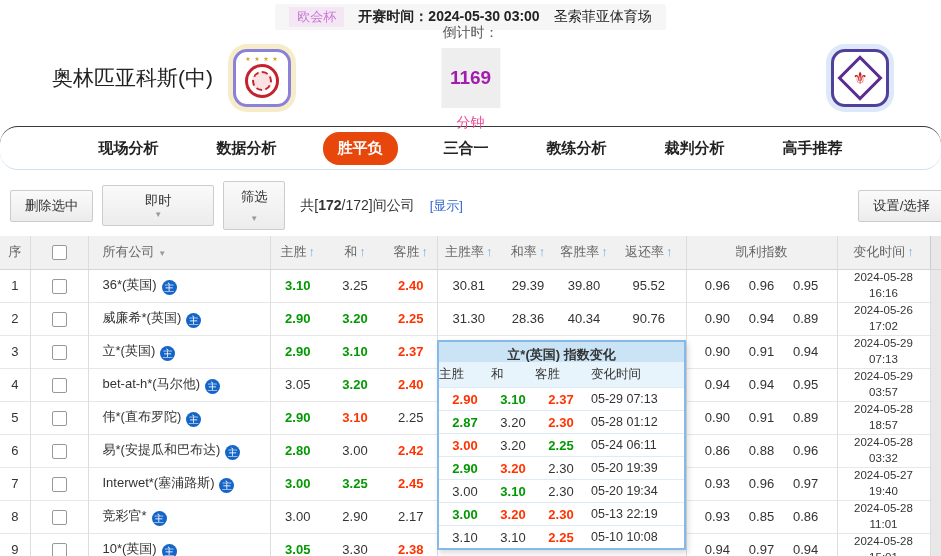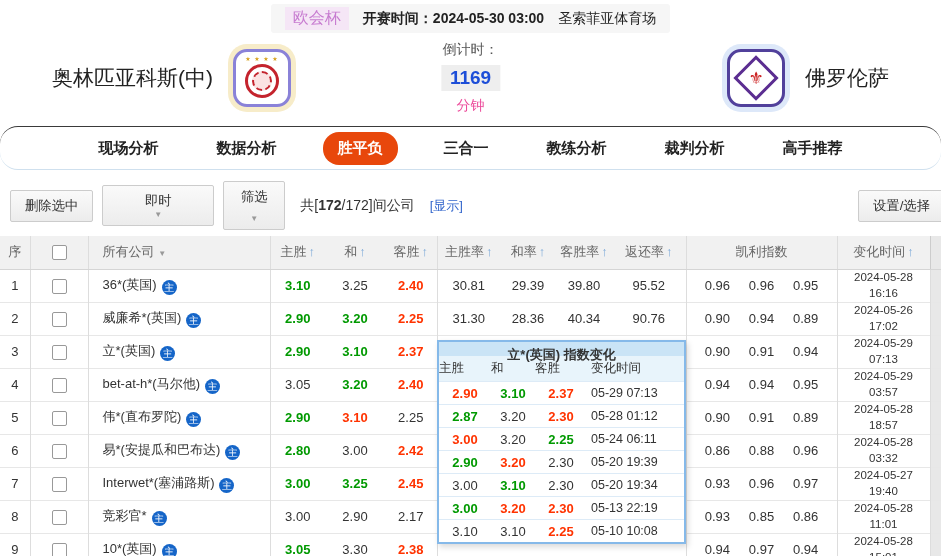--- a/index.html
+++ b/index.html
@@ -3,38 +3,38 @@
 <meta charset="utf-8">
 <style>
   * { margin:0; padding:0; box-sizing:border-box; }
   html,body { width:941px; height:556px; overflow:hidden; background:#fff;
     font-family:"Liberation Sans","DejaVu Sans",sans-serif; color:#333; }
   .page { position:relative; width:941px; height:556px; overflow:hidden; }
 
   
   .top-strip { height:30px; display:flex; justify-content:center; align-items:flex-start; padding-top:4px; }
   .top-box { background:#f6f6f6; border-radius:3px; display:flex; align-items:center; gap:14px; padding:3px 14px; font-size:14px; }
-  .league-chip { background:#f5e6f6; color:#c77bd0; padding:1px 8px; font-size:16px; }
+  .league-chip { background:#f5e6f6; color:#c77bd0; padding:1px 8px; font-size:13px; }
   .kick { font-weight:bold; color:#222; }
   .venue { color:#222; }
 
   
   .team-bar { height:96px; position:relative; display:flex; align-items:center; justify-content:space-between; padding:0 52px; }
   .team { display:flex; align-items:center; gap:20px; }
   .team-name { font-size:21px; font-weight:normal; color:#222; }
   .logo-wrap { width:58px; height:58px; border-radius:14px; background:#fff; display:flex; align-items:center; justify-content:center; position:relative; }
   .logo-home { border:3px solid #8a82d8; box-shadow:0 0 0 5px #f7ecc9; }
   .logo-away { border:3px solid #51409b; box-shadow:0 0 0 5px #dde8f9; }
   .stars { position:absolute; top:3px; left:0; right:0; text-align:center; font-size:6px; color:#d8a21e; letter-spacing:1px; }
   .oly-emblem { width:34px; height:34px; border:3px solid #c4232d; border-radius:50%; margin-top:6px; display:flex; align-items:center; justify-content:center; }
   .oly-inner { width:20px; height:20px; border:2px dashed #c4232d; border-radius:50%; background:#fbe3e3; }
   .fio-diamond { width:32px; height:32px; border:3px solid #5b2d91; background:#fff; transform:rotate(45deg); }
   .fio-fleur { position:absolute; font-size:17px; color:#cc2020; line-height:1; }
   .countdown { position:absolute; left:50%; top:50%; transform:translate(-50%,-50%); display:flex; align-items:center; gap:6px; font-size:14px; color:#555;flex-direction:column; }
-  .cd-value { background:#eee; color:#1d4ed8; font-weight:bold; font-size:19px; padding:2px 9px; }
+  .cd-value { background:#eee; color:#a21caf; font-weight:bold; font-size:19px; padding:19px 9px; }
   .cd-unit { color:#ec4899; }
 
   
   .nav { border-top:1px solid #3a3a3a; border-bottom:1px solid #cfe0ee; height:44px; display:flex; align-items:center; justify-content:center; gap:34px;border-radius:18px; }
   .tab { font-size:15px; font-weight:bold; color:#222; padding:7px 12px; cursor:pointer; white-space:nowrap; }
   .tab.active { background:#e8470b; color:#fff; border-radius:16px; padding:7px 15px; }
 
   
   .toolbar { display:flex; align-items:center; gap:9px; padding:11px 10px 6px 10px; font-size:13px; }
   .tbtn { background:linear-gradient(#fafafa,#ececec); border:1px solid #ccc; border-radius:2px; padding:6px 14px; color:#333; cursor:pointer; }
@@ -63,21 +63,21 @@
   .g { color:#009900; }
   .r { color:#ff3300; }
   .k { color:#333; }
   td.kelly { padding:0 6px; }
   td.kelly .kv { display:inline-block; width:32%; }
   td.time { font-size:11.5px; line-height:1.35; }
   td.strip, th.strip { background:#e8e8e8; border-left:1px solid #ccc; }
 
   
   .popup { position:absolute; left:437px; top:340px; width:249px; background:#fff; border:2px solid #85b9e9; z-index:10; box-shadow:2px 3px 6px rgba(0,0,0,.15); }
-  .popup-title { background:#cae4f6; height:14px; line-height:26px; text-align:center; font-weight:bold; font-size:13px; color:#333; }
+  .popup-title { background:#cae4f6; height:20px; line-height:26px; text-align:center; font-weight:bold; font-size:13px; color:#333; }
   .popup-head { background:#e8f4fb; height:25px; display:grid; grid-template-columns:52px 44px 52px 1fr; align-items:center; font-size:12.5px; color:#333; }
   .popup-row { display:grid; grid-template-columns:52px 44px 52px 1fr; align-items:center; height:23px; border-top:1px solid #ddebf7; font-size:13px; }
   .popup-row span { text-align:center; }
   .popup-row .pv { font-weight:bold; }
   .popup-row .pv.k { font-weight:normal; }
   .popup-row .ptime, .popup-head .ptime { text-align:left; padding-left:4px; font-size:12.5px; color:#333; }
 </style>
 </head>
 <body>
 
@@ -104,21 +104,20 @@
     <div class="countdown">
       <span>倒计时：</span>
       <span class="cd-value">1169</span>
       <span class="cd-unit">分钟</span>
     </div>
     <div class="team">
       <span class="logo-wrap logo-away">
         <span class="fio-diamond"></span>
         <span class="fio-fleur">⚜</span>
       </span>
-      <span class="team-name">佛罗伦萨</span>
     </div>
   </div>
 
   <div class="nav">
       <span class="tab">现场分析</span>
       <span class="tab">数据分析</span>
       <span class="tab active">胜平负</span>
       <span class="tab">三合一</span>
       <span class="tab">教练分析</span>
       <span class="tab">裁判分析</span>

